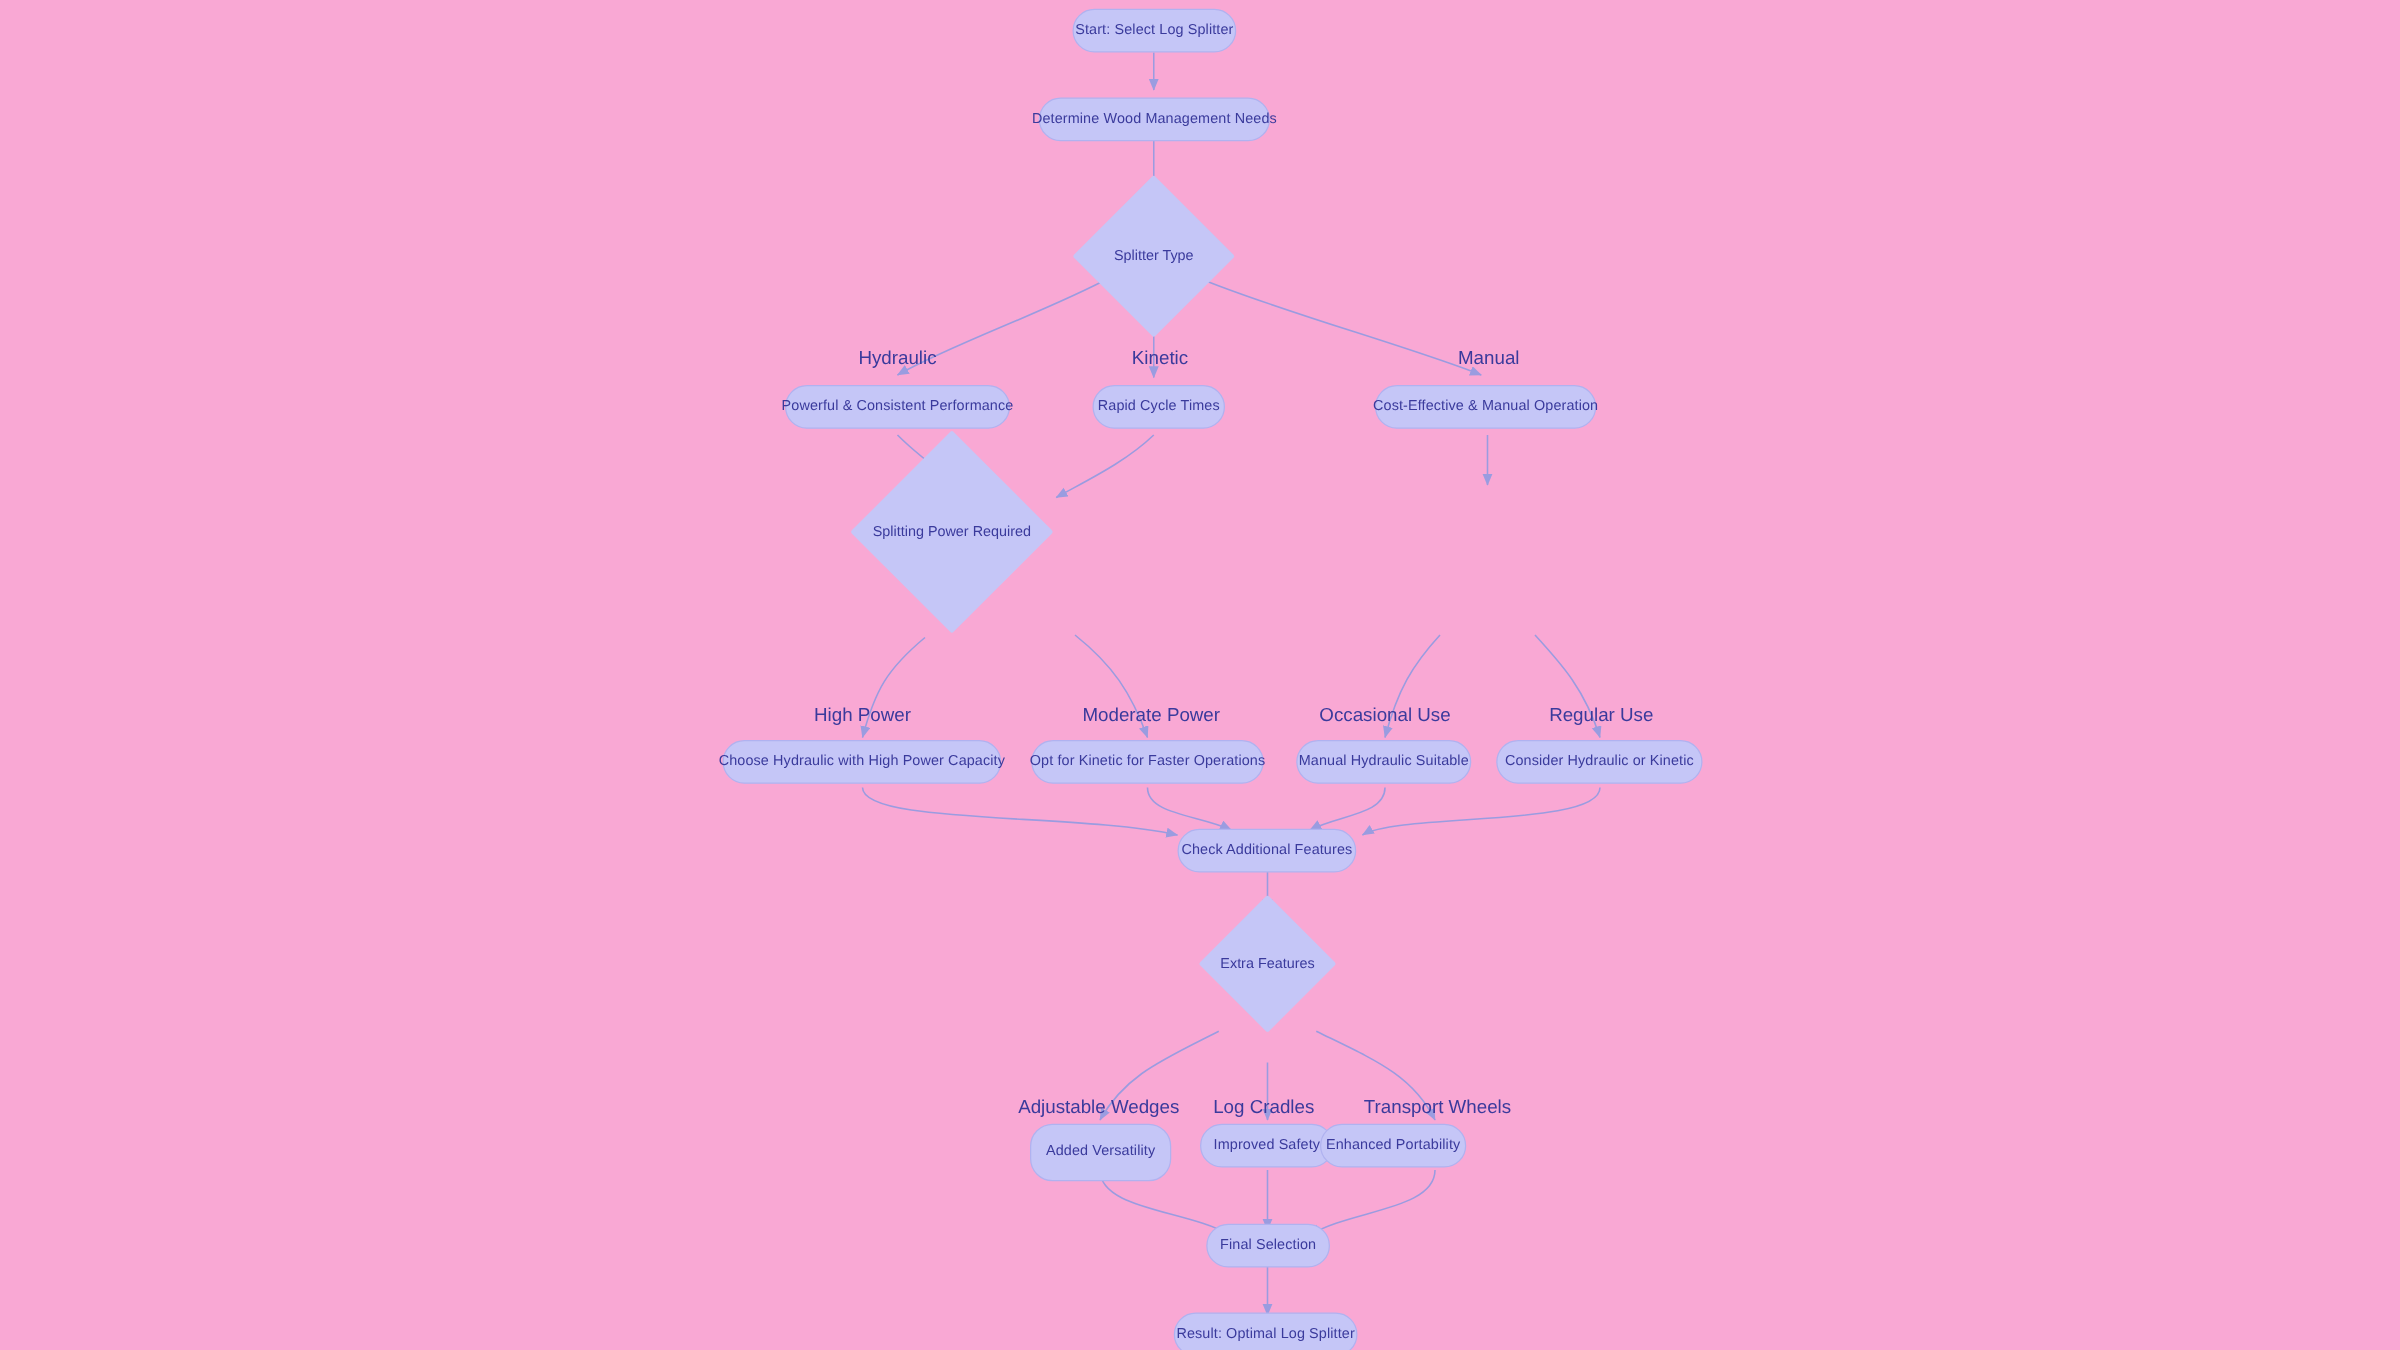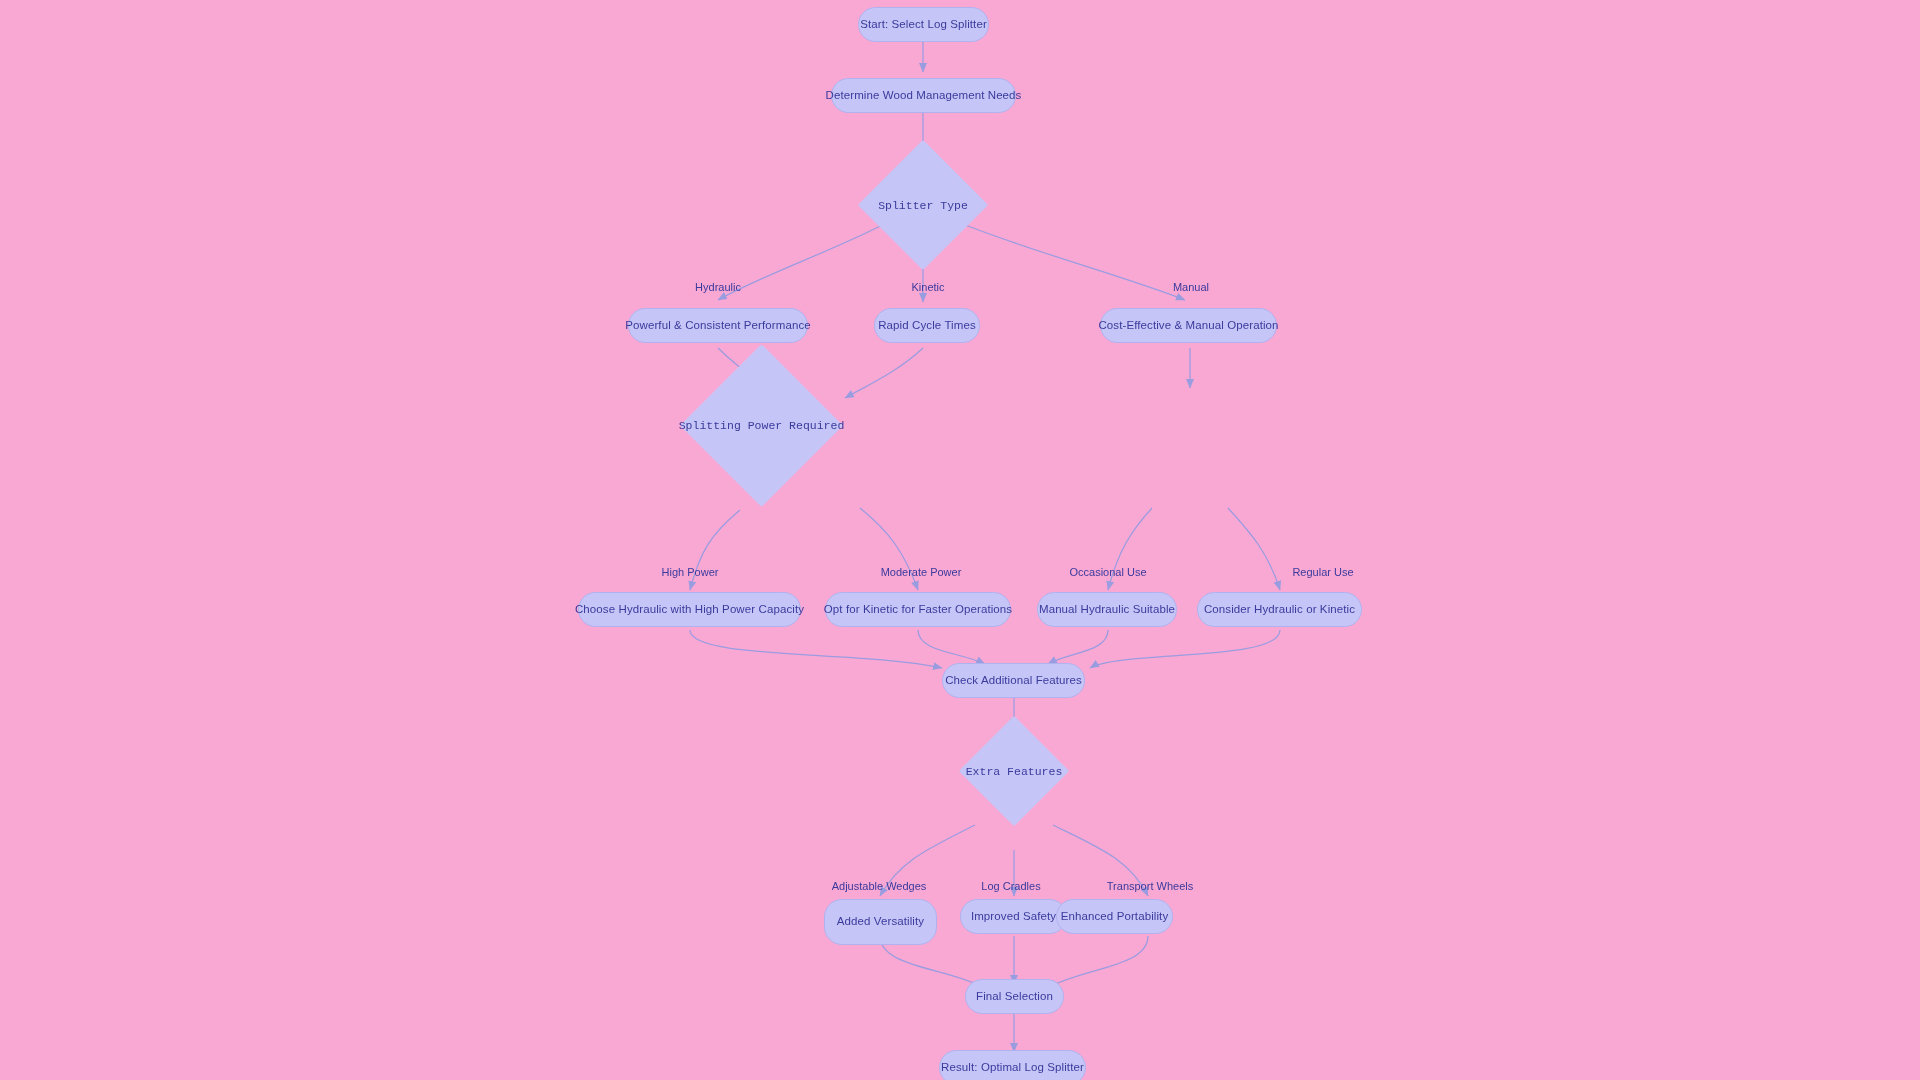--- a/index.html
+++ b/index.html
@@ -34,21 +34,20 @@
     font-size: 11.5px;
     line-height: 1.2;
     letter-spacing: 0.1px;
     white-space: nowrap;
     padding: 0 14px;
     z-index: 2;
   }
   .decision {
     position: absolute;
     z-index: 2;
-    font-family: Liberation Mono, monospace;
   }
   .decision .dia-shape {
     position: absolute;
     top: 0; left: 0;
     width: 100%; height: 100%;
     background: #c5c6f7;
     transform: rotate(45deg);
     border-radius: 2px;
   }
   .decision .dia-label {
@@ -61,21 +60,21 @@
     align-items: center;
     justify-content: center;
     color: #3a3a9c;
     font-size: 11.5px;
     white-space: nowrap;
     z-index: 3;
   }
   .edge-label {
     position: absolute;
     color: #3a3a9c;
-    font-size: 11px;
+    font-size: 15px;
     white-space: nowrap;
     transform: translate(-50%, -50%);
     background: transparent;
     z-index: 3;
   }
 </style>
 </head>
 <body>
 
 <div id="flow-root">
@@ -219,21 +218,21 @@
   <div class="edge-label" style="left:928px; top:287px;">Kinetic</div>
 
   <div class="edge-label" style="left:1191px; top:287px;">Manual</div>
 
   <div class="edge-label" style="left:690px; top:572px;">High Power</div>
 
   <div class="edge-label" style="left:921px; top:572px;">Moderate Power</div>
 
   <div class="edge-label" style="left:1108px; top:572px;">Occasional Use</div>
 
-  <div class="edge-label" style="left:1323px; top:572px;">Regular Use</div>
+  <div class="edge-label" style="left:1281px; top:572px;">Regular Use</div>
 
   <div class="edge-label" style="left:879px; top:886px;">Adjustable Wedges</div>
 
   <div class="edge-label" style="left:1011px; top:886px;">Log Cradles</div>
 
   <div class="edge-label" style="left:1150px; top:886px;">Transport Wheels</div>
 
 </div>
 
 </body></html>

